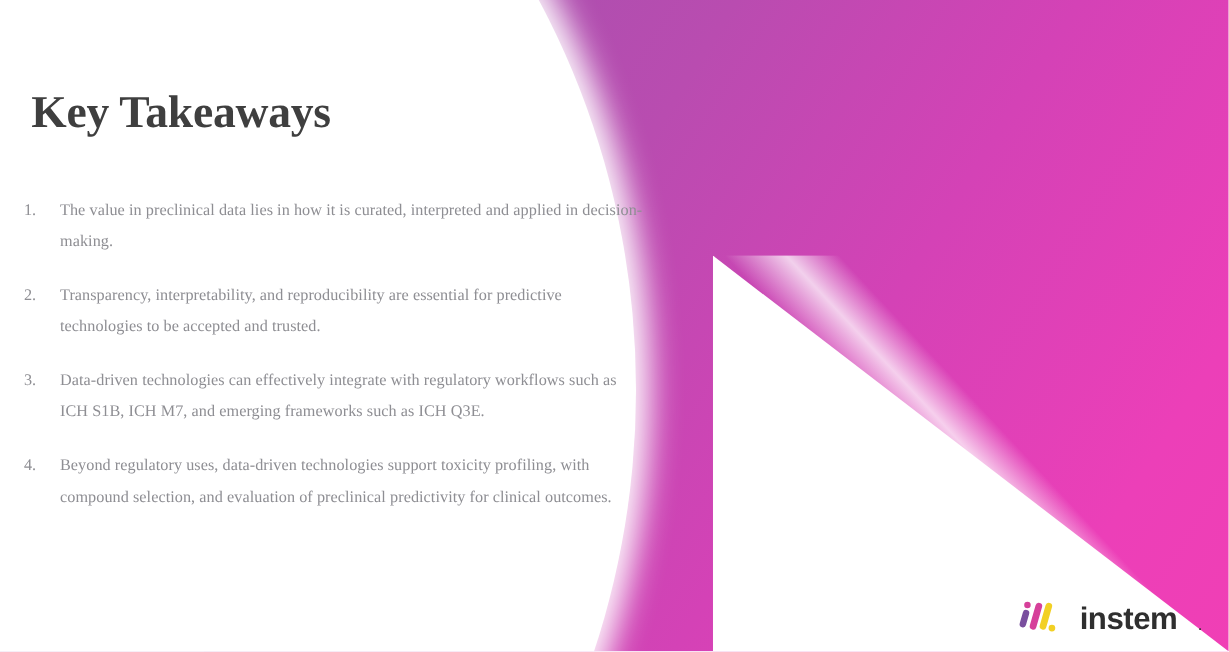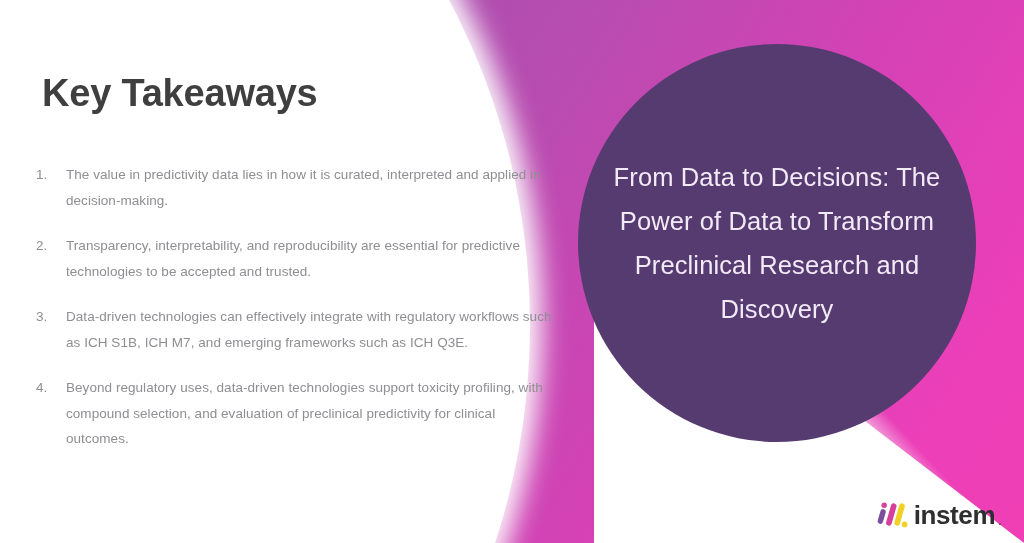--- a/index.html
+++ b/index.html
@@ -91,24 +91,25 @@
     color: #f3eaf7;
     font-size: 25.5px;
     line-height: 44px;
     font-weight: 400;
     letter-spacing: 0.1px;
   }
 
   
   .content {
     position: absolute;
-    left: 16px;
+    left: 0;
     top: 0;
     width: 580px;
     height: 381px;
+    font-family: Liberation Serif, serif;
   }
   .page-title {
     position: absolute;
     left: 26px;
     top: 72px;
     font-size: 38px;
     font-weight: bold;
     color: #3f3f3f;
     letter-spacing: -0.2px;
   }
@@ -140,22 +141,22 @@
     color: #8e8e93;
     letter-spacing: 0.05px;
   }
 
   
   .logo {
     position: absolute;
     right: 22px;
     bottom: 12px;
     display: flex;
-    align-items: center;
-    gap: 3px;
+    align-items: flex-start;
+    gap: 17px;
   }
   .logo-mark {
     width: 34px;
     height: 30px;
     display: block;
   }
   .logo-text {
     font-size: 26px;
     font-weight: bold;
     color: #2f2f2f;
@@ -172,31 +173,28 @@
 <body>
 
 <div id="slide">
 
   <div class="bg-gradient"></div>
   <div class="white-ellipse"></div>
   <div class="white-block"></div>
   <div class="white-wedge"></div>
   <div class="white-wedge-glow"></div>
 
-  <div class="dark-circle">
-    <div class="circle-heading">From Data to Decisions: The Power of Data to Transform Preclinical Research and Discovery</div>
-  </div>
 
   <div class="content">
     <div class="page-title">Key Takeaways</div>
 
     <ol class="takeaway-list">
       <li class="takeaway-item">
         <span class="item-number">1.</span>
-        <span class="item-text">The value in predictivity data lies in how it is curated, interpreted and applied in decision-making.</span>
+        <span class="item-text">The value in preclinical data lies in how it is curated, interpreted and applied in decision-making.</span>
       </li>
       <li class="takeaway-item">
         <span class="item-number">2.</span>
         <span class="item-text">Transparency, interpretability, and reproducibility are essential for predictive technologies to be accepted and trusted.</span>
       </li>
       <li class="takeaway-item">
         <span class="item-number">3.</span>
         <span class="item-text">Data-driven technologies can effectively integrate with regulatory workflows such as ICH S1B, ICH M7, and emerging frameworks such as ICH Q3E.</span>
       </li>
       <li class="takeaway-item">

